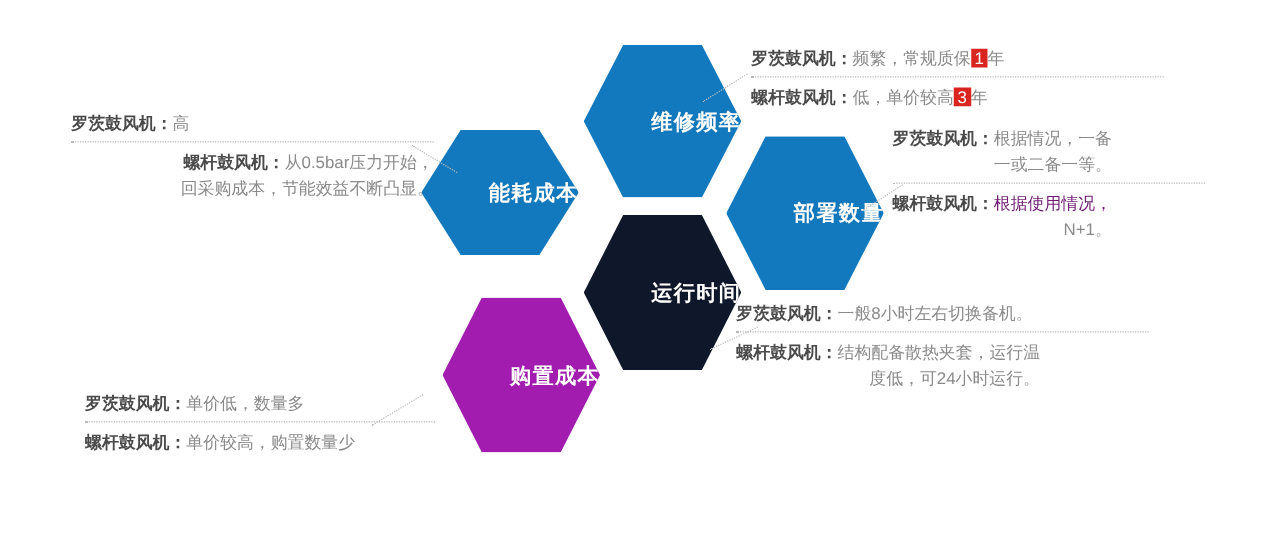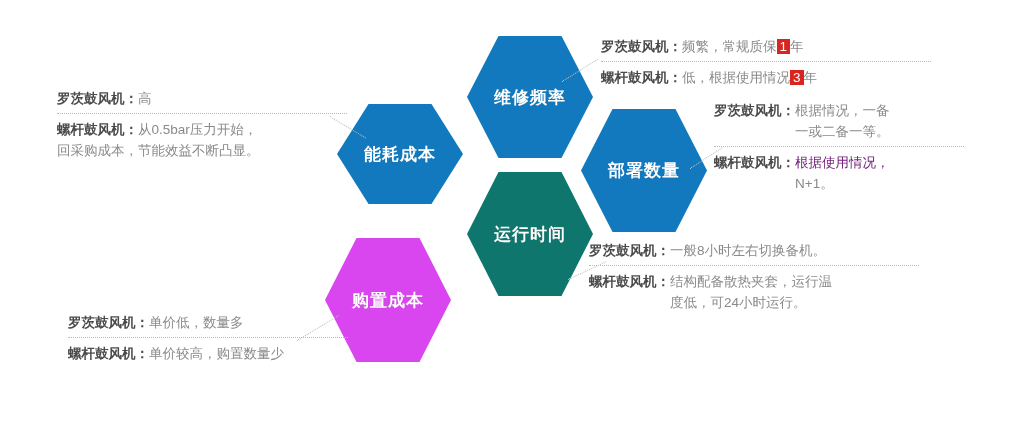--- a/index.html
+++ b/index.html
@@ -8,29 +8,29 @@
     font-family:"Liberation Sans","DejaVu Sans",sans-serif;
     overflow:hidden;position:relative;
   }
   #stage{position:absolute;left:0;top:0;width:1014px;height:436px;}
 
   
   .hex{
     position:absolute;
     background:var(--hexblue,#1379be);
     clip-path:polygon(25% 0%,75% 0%,100% 50%,75% 100%,25% 100%,0% 50%);
-    display:flex;align-items:center;justify-content:center;
+    display:flex;align-items:center;justify-content:flex-end;
   }
   .hex span{
     color:#ffffff;font-weight:bold;font-size:17px;letter-spacing:1px;
     white-space:nowrap;text-shadow:0 0 1px rgba(0,0,0,.12);
   }
 
   
-  .ann{position:absolute;}
+  .ann{position:absolute;text-align:right;}
   .ann .row{display:flex;align-items:flex-start;}
   .lbl{
     font-weight:bold;color:#4a4a4a;font-size:13.5px;white-space:nowrap;
     line-height:21px;
   }
   .val{
     color:#8a8a8a;font-size:13.5px;line-height:21px;
   }
   .val.blk{display:block;}
   .val .hl{
@@ -53,25 +53,25 @@
   </div>
 
   <div class="hex" style="left: 337px; top: 104px; width: 126px; height: 100px; background: rgb(19, 121, 190);">
     <span>能耗成本</span>
   </div>
 
   <div class="hex" style="left: 581px; top: 109px; width: 126px; height: 123px; background: rgb(19, 121, 190);">
     <span>部署数量</span>
   </div>
 
-  <div class="hex" style="left: 467px; top: 172px; width: 126px; height: 124px; background: #0f766e;">
+  <div class="hex" style="left: 467px; top: 172px; width: 126px; height: 124px; background: #0f172a;">
     <span>运行时间</span>
   </div>
 
-  <div class="hex" style="left: 325px; top: 238px; width: 126px; height: 124px; background: #d946ef;">
+  <div class="hex" style="left: 354px; top: 238px; width: 126px; height: 124px; background: #a21caf;">
     <span>购置成本</span>
   </div>
 
   <div class="leader" style="left:330px;top:116px;width:42px;transform:rotate(31deg);"></div>
   <div class="leader" style="left:562px;top:81px;width:42px;transform:rotate(-32deg);"></div>
   <div class="leader" style="left:690px;top:168px;width:38px;transform:rotate(-33deg);"></div>
   <div class="leader" style="left:568px;top:279px;width:42px;transform:rotate(-25deg);"></div>
   <div class="leader" style="left:297px;top:340px;width:48px;transform:rotate(-31deg);"></div>
 
   <div class="ann" style="left:57px;top:88px;width:290px;">
@@ -90,21 +90,21 @@
     <div class="row">
       <span class="lbl" style="color: rgb(74, 74, 74);">罗茨鼓风机：</span>
       <span class="val" style="color: rgb(138, 138, 138);">
         <span>频繁，常规质保</span><span class="hl" style="background: rgb(217, 36, 31);">1</span><span>年</span>
       </span>
     </div>
     <div class="divider" style="margin:4px 0 5px 0;"></div>
     <div class="row">
       <span class="lbl" style="color: rgb(74, 74, 74);">螺杆鼓风机：</span>
       <span class="val" style="color: rgb(138, 138, 138);">
-        <span>低，根据使用情况</span><span class="hl" style="background: rgb(217, 36, 31);">3</span><span>年</span>
+        <span>低，单价较高</span><span class="hl" style="background: rgb(217, 36, 31);">3</span><span>年</span>
       </span>
     </div>
   </div>
 
   <div class="ann" style="left:714px;top:100px;width:250px;">
     <div class="row">
       <span class="lbl" style="color: rgb(74, 74, 74);">罗茨鼓风机：</span>
       <span>
         <span class="val blk" style="color: rgb(138, 138, 138);">根据情况，一备</span>
         <span class="val blk" style="color: rgb(138, 138, 138);">一或二备一等。</span>

